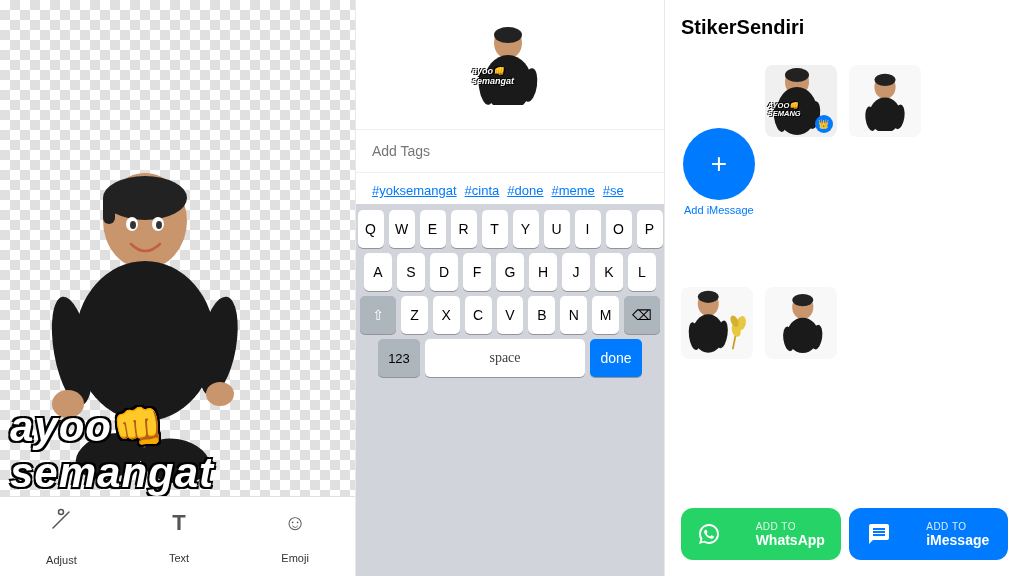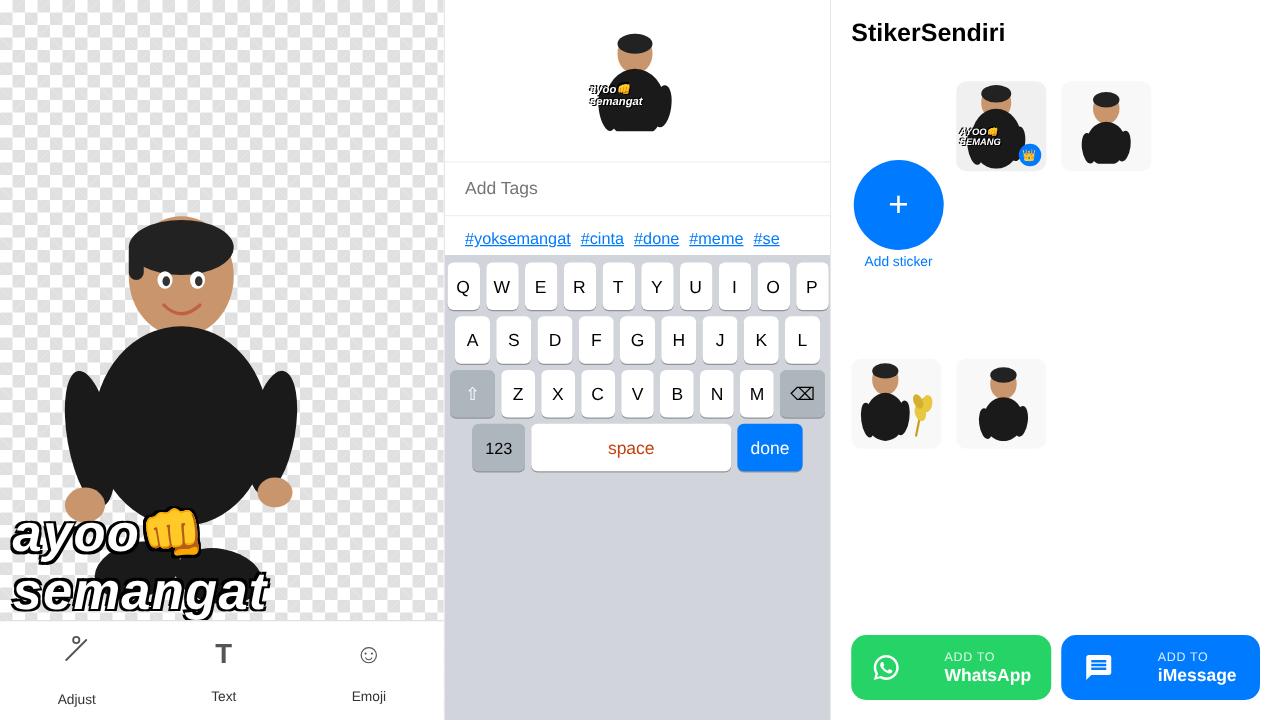--- a/index.html
+++ b/index.html
@@ -207,23 +207,24 @@
     .key-space {
       background: #fff;
       border-radius: 5px;
       height: 38px;
       flex: 1;
       max-width: 160px;
       display: flex;
       align-items: center;
       justify-content: center;
       font-size: 14px;
-      color: #c2410c;
+      color: #404040;
       box-shadow: 0 1px 0 rgba(0,0,0,0.3);
       cursor: pointer;
+      font-family: Liberation Serif, serif;
     }
     .key-done {
       background: #007AFF;
       border-radius: 5px;
       height: 38px;
       width: 52px;
       display: flex;
       align-items: center;
       justify-content: center;
       font-size: 14px;
@@ -524,21 +525,21 @@
 
 <div class="right-panel">
   <div class="pack-title">StikerSendiri</div>
 
   <div class="sticker-grid">
 
     <div class="add-sticker-wrapper">
       <div class="add-sticker-btn">
         <div class="add-sticker-plus">+</div>
       </div>
-      <div class="add-sticker-label">Add sticker</div>
+      <div class="add-sticker-label">Add iMessage</div>
     </div>
 
     <div class="sticker-cell sticker-pack-item" style="background:#f0f0f0;">
       <div style="position:relative;width:68px;height:68px;">
         <svg viewBox="0 0 68 68" width="68" height="68">
           <ellipse cx="30" cy="15" rx="12" ry="14" fill="#c8956c"></ellipse>
           <ellipse cx="30" cy="8" rx="12" ry="7" fill="#222"></ellipse>
           <ellipse cx="30" cy="44" rx="20" ry="24" fill="#1a1a1a"></ellipse>
           <ellipse cx="13" cy="50" rx="6" ry="15" fill="#1a1a1a" transform="rotate(-8 13 50)"></ellipse>
           <ellipse cx="47" cy="48" rx="6" ry="14" fill="#1a1a1a" transform="rotate(8 47 48)"></ellipse>

